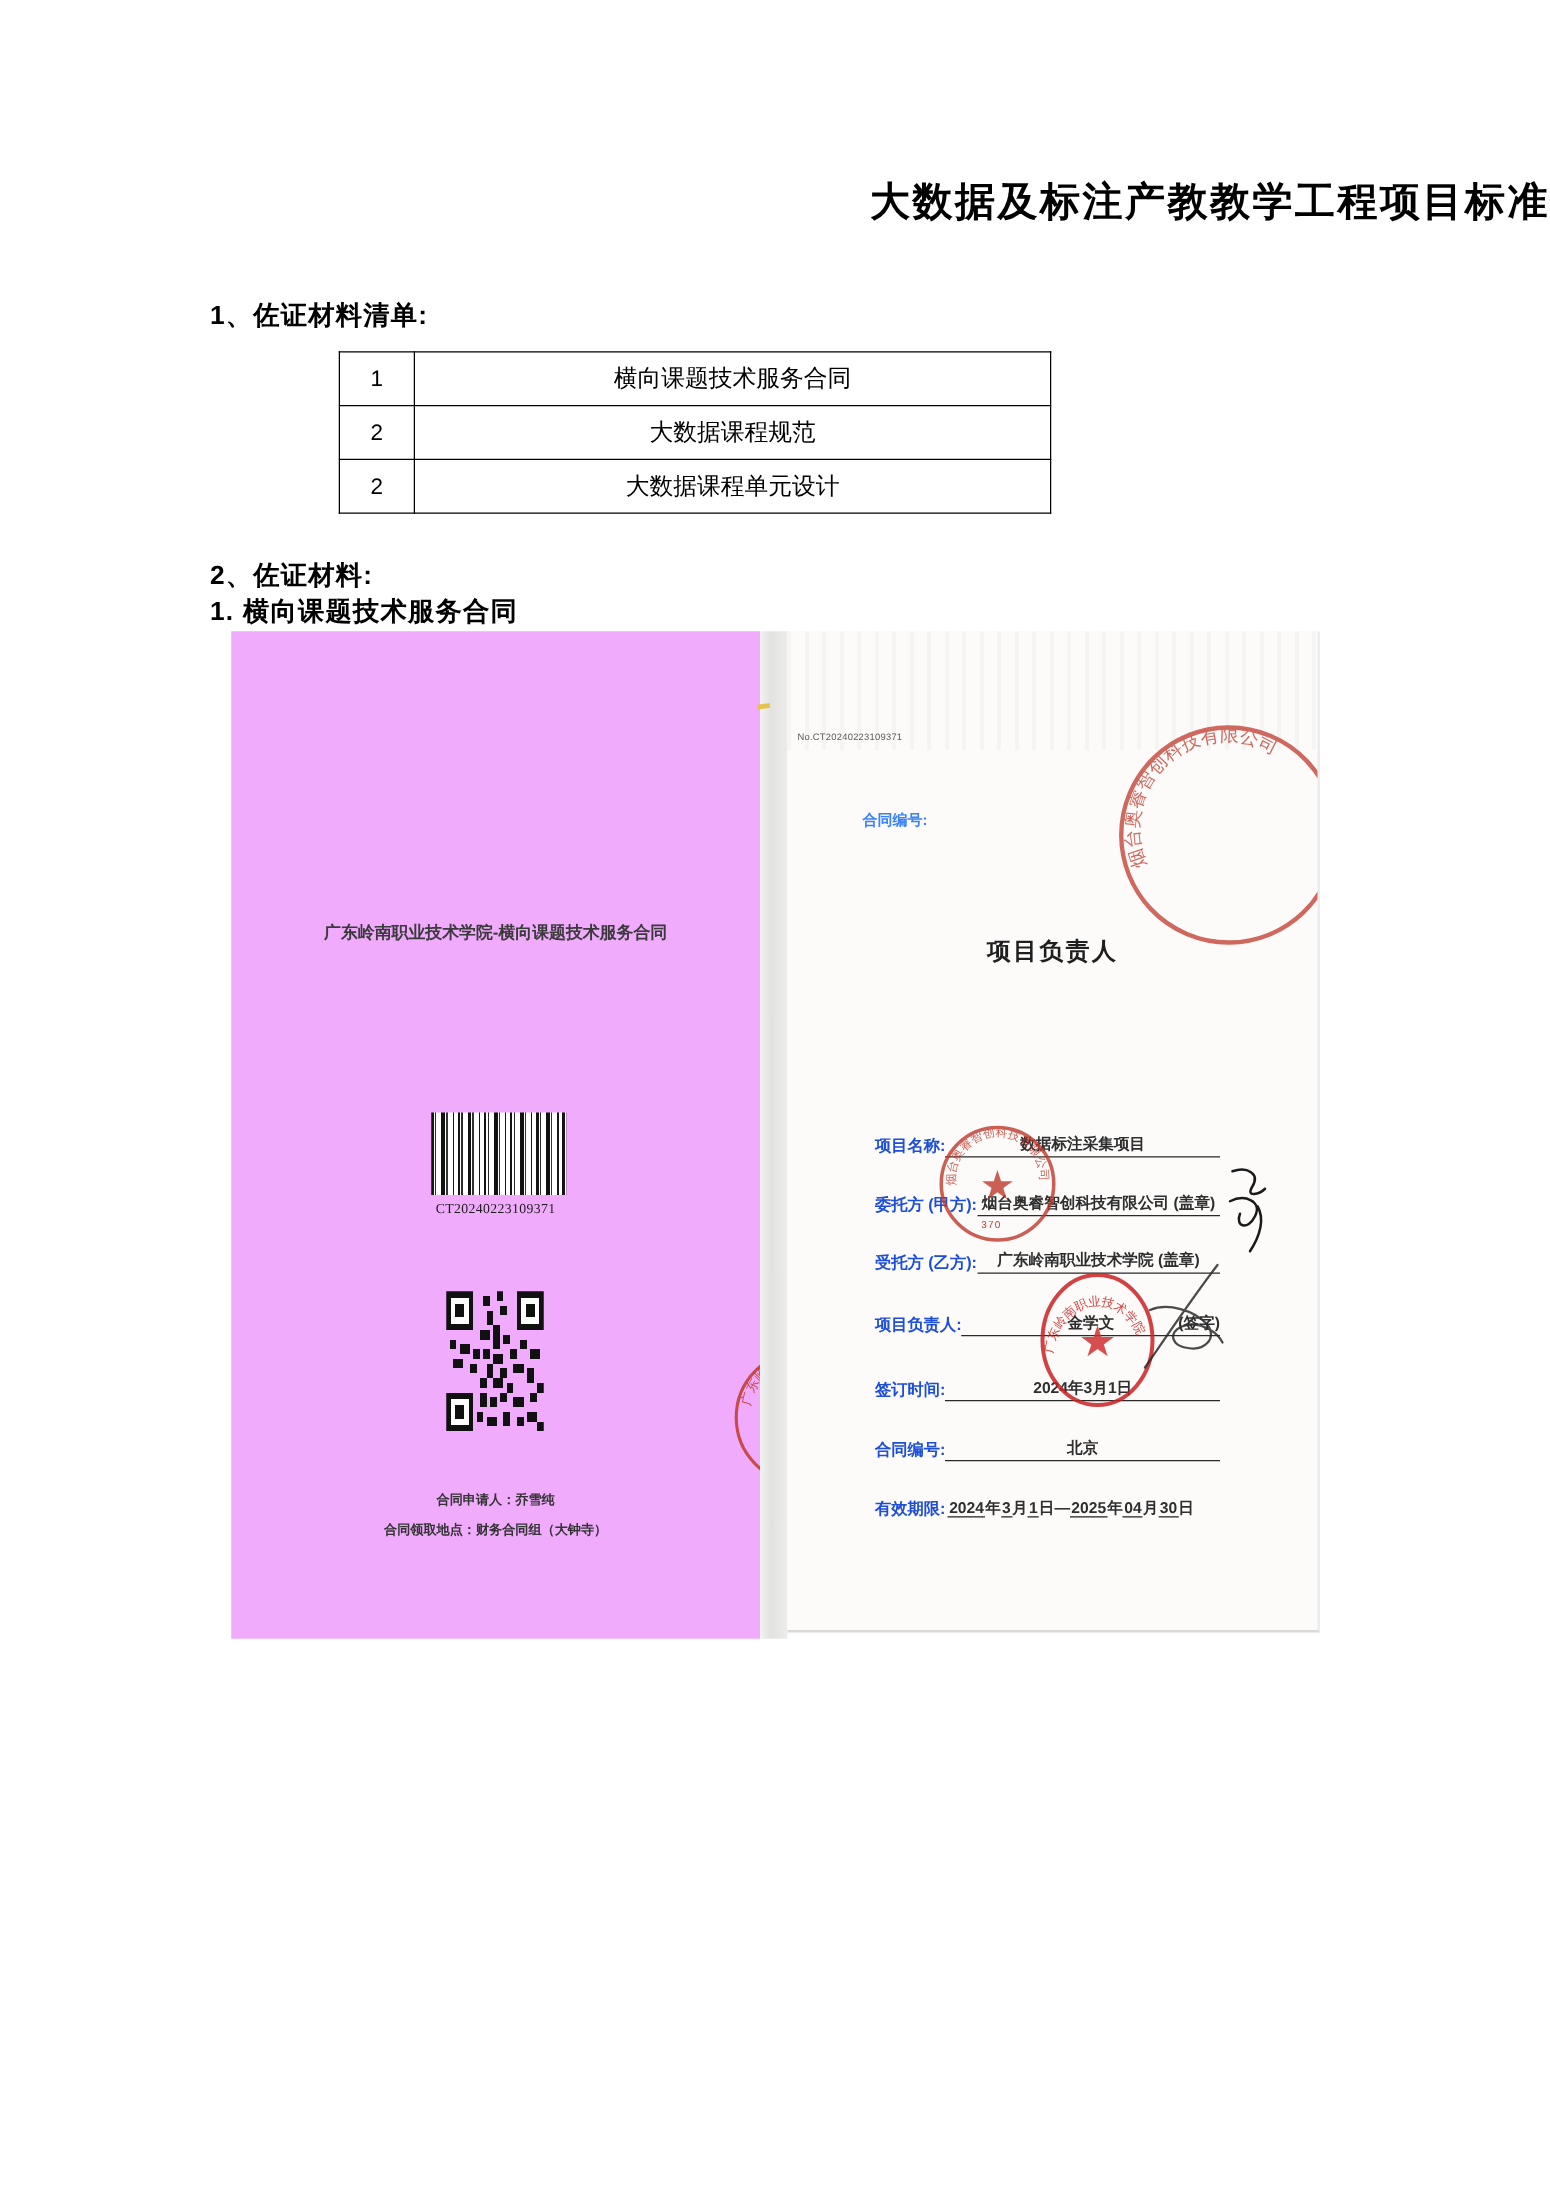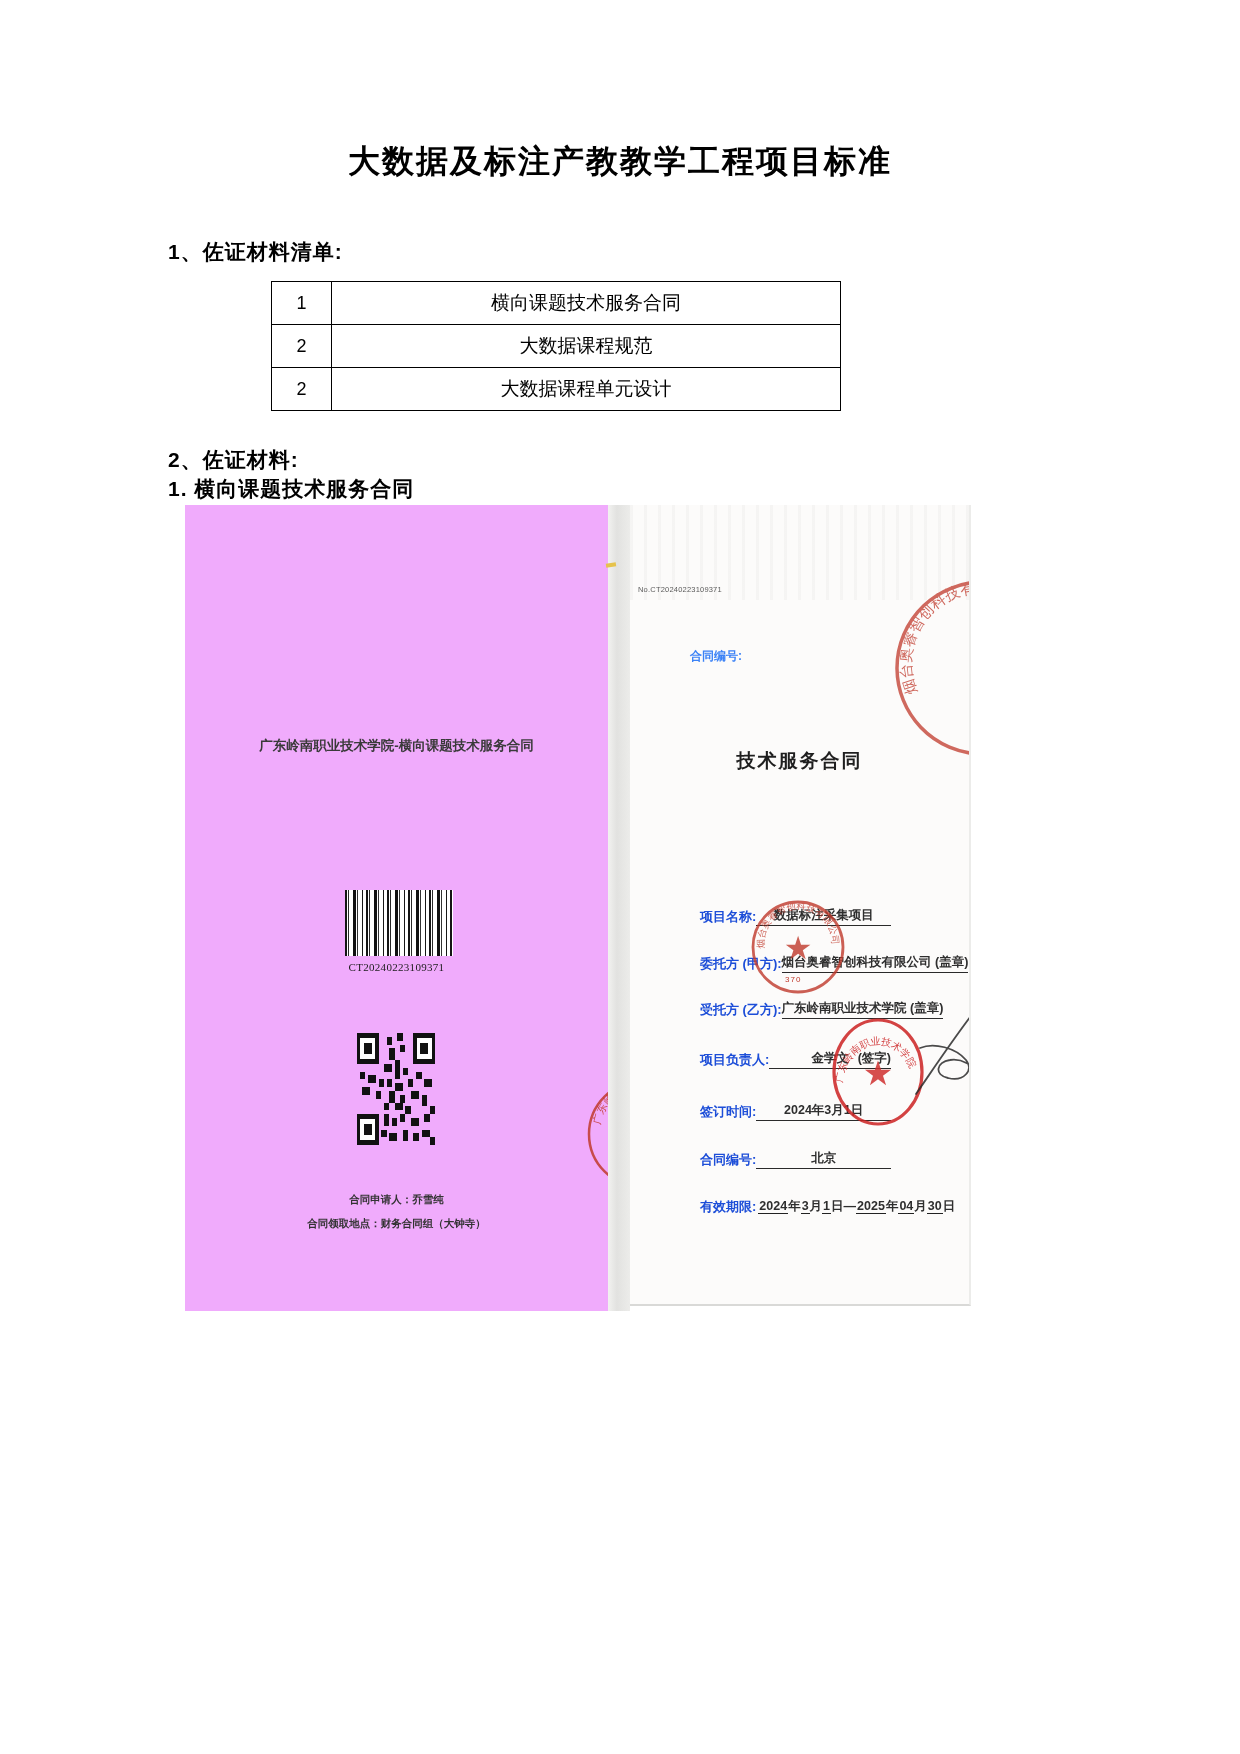--- a/index.html
+++ b/index.html
@@ -6,21 +6,21 @@
   html,body { background:#fff; }
   body {
     width:1240px; height:1754px; position:relative;
     font-family:"Liberation Sans","DejaVu Sans",sans-serif;
     color:#000; overflow:hidden;
   }
   .abs { position:absolute; }
 
   
   .doc-title {
-    left:0; right:0; top:140px; text-align:center;
+    left:0; right:0; top:140px; text-align:right;
     font-family:"Liberation Serif","DejaVu Serif",serif;
     font-size:32px; font-weight:bold; letter-spacing:2px;
   }
   .sec-heading { left:168px; font-size:21px; font-weight:bold; letter-spacing:1px; }
   .materials-table {
     left:271px; top:281px; width:570px; border-collapse:collapse;
   }
   .materials-table td {
     border:1px solid #000; height:43px; text-align:center; vertical-align:middle;
   }
@@ -32,21 +32,21 @@
   
   .scan { left:185px; top:505px; width:871px; height:806px; }
   .page-left {
     left:0; top:0; width:423px; height:806px; background:#f0abfc; color:#3f3f3f;
   }
   .spine {
     left:423px; top:0; width:22px; height:806px;
     background:linear-gradient(90deg,#f2f2f0,#e2e2e0 40%,#ececea);
   }
   .page-right {
-    left:445px; top:0; width:341px; height:801px; background:#fcfbfa;
+    left:445px; top:0; width:426px; height:801px; background:#fcfbfa;
     border-right:2px solid #ececea; border-bottom:2px solid #d9d9d7;
     overflow:hidden; color:#222;
   }
   .stripes {
     left:0; top:0; width:100%; height:95px;
     background:repeating-linear-gradient(90deg, rgba(120,120,115,.05) 0 3px, transparent 3px 14px);
   }
 
   
   .lp-title { left:0; right:0; top:232px; text-align:center; font-size:13.5px; font-weight:bold; color:#3a3a3a; }
@@ -208,21 +208,21 @@
     <svg class="abs stamp stamp-topright" width="190" height="190" viewBox="0 0 190 190">
       <circle cx="95" cy="95" r="86" fill="none" stroke="#c0392b" stroke-width="3.5"></circle>
       <defs>
           <path id="arcC" d="M 32,120 A 70,70 0 1 1 158,120" fill="none"></path>
         </defs>
       <text font-size="15" fill="#c0392b">
         <textPath href="#arcC" startOffset="10%">烟台奥睿智创科技有限公司</textPath>
       </text>
     </svg>
 
-    <div class="abs rp-title">技术服务合同</div>
+    <div class="abs rp-title">项目负责人</div>
 
     <div class="abs field-row" style="top:400px">
       <span class="field-label">项目名称:</span>
       <span class="field-value-box">数据标注采集项目</span>
     </div>
 
     <div class="abs field-row" style="top:447px">
       <span class="field-label">委托方 (甲方):</span>
       <span class="field-value-box">烟台奥睿智创科技有限公司 (盖章)</span>
     </div>

